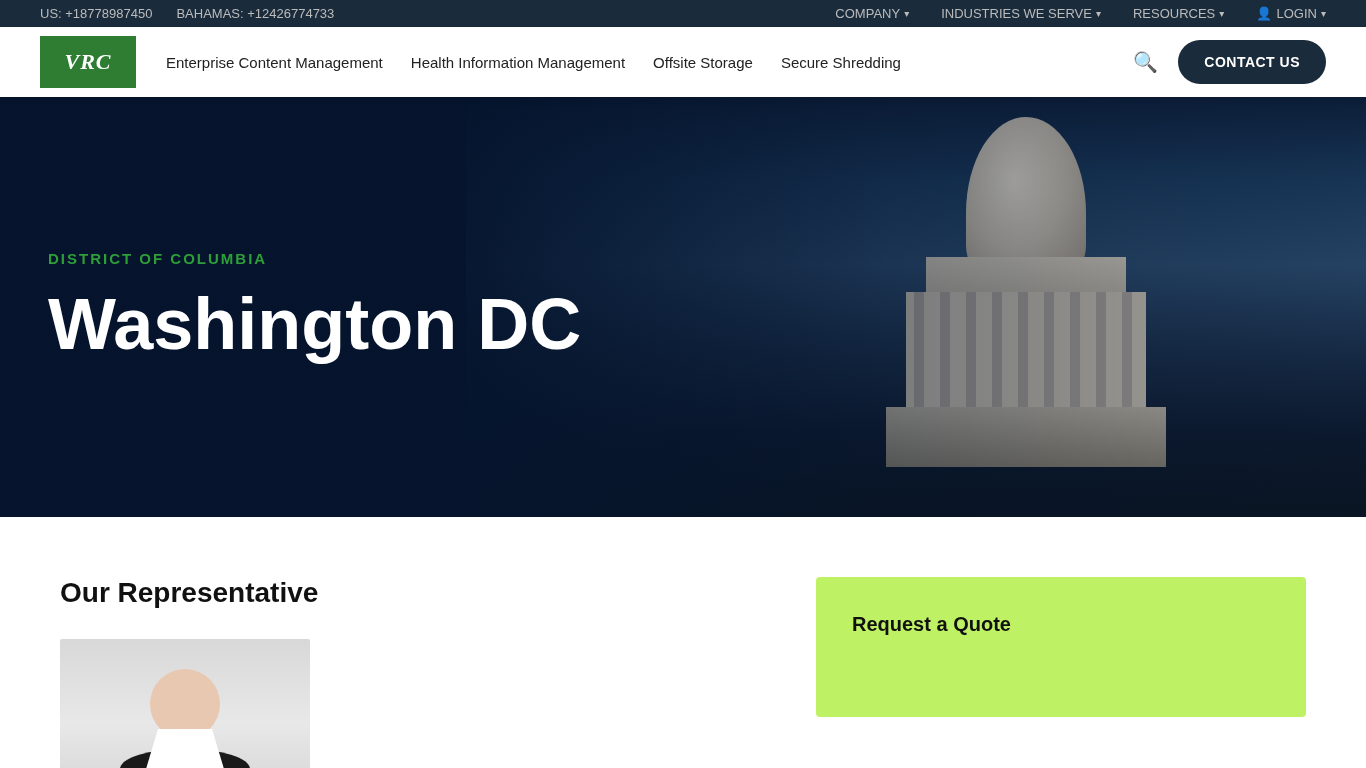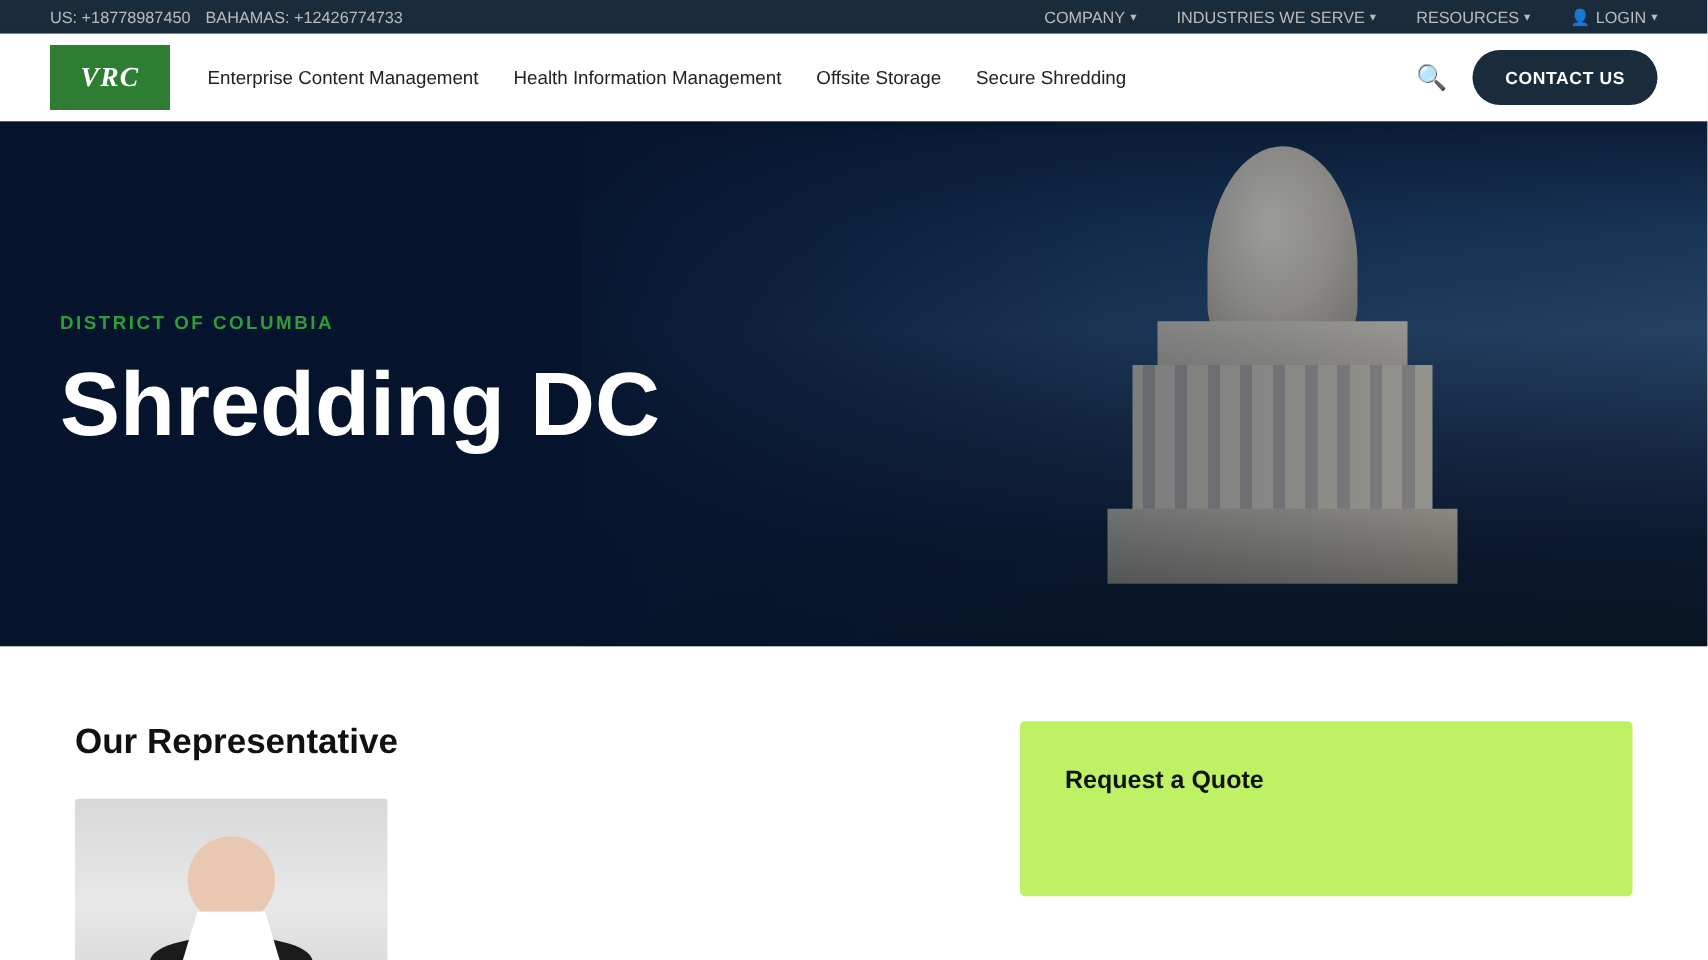--- a/index.html
+++ b/index.html
@@ -8,21 +8,21 @@
     
     .top-bar {
       background: #1a2b3c;
       color: #ccc;
       font-size: 13px;
       padding: 6px 40px;
       display: flex;
       justify-content: space-between;
       align-items: center;
     }
-    .top-bar-left { display: flex; gap: 12px; }
+    .top-bar-left { display: flex; gap: 24px; }
     .top-bar-right { display: flex; gap: 32px; align-items: center; }
     .top-bar-right a, .top-bar-left span {
       color: #bbb;
       text-decoration: none;
       font-size: 13px;
     }
     .top-bar-right .nav-item {
       display: flex; align-items: center; gap: 4px; cursor: pointer; color: #bbb;
     }
     .top-bar-right .nav-item .arrow { font-size: 10px; }
@@ -275,21 +275,21 @@
   <div class="hero-building">
     <div class="capitol-dome">
       <div class="dome-top"></div>
       <div class="dome-base"></div>
       <div class="dome-columns"></div>
       <div class="dome-foundation"></div>
     </div>
   </div>
   <div class="hero-content">
     <p class="hero-subtitle">DISTRICT OF COLUMBIA</p>
-    <h1 class="hero-title">Shredding DC</h1>
+    <h1 class="hero-title">Washington DC</h1>
   </div>
 </section>
 
 <div class="main-content">
   <div class="left-col">
     <h2 class="section-title">Our Representative</h2>
     <div class="rep-photo">
       <div class="person-head"></div>
       <div class="person-body"></div>
       <div class="person-shirt"></div>

